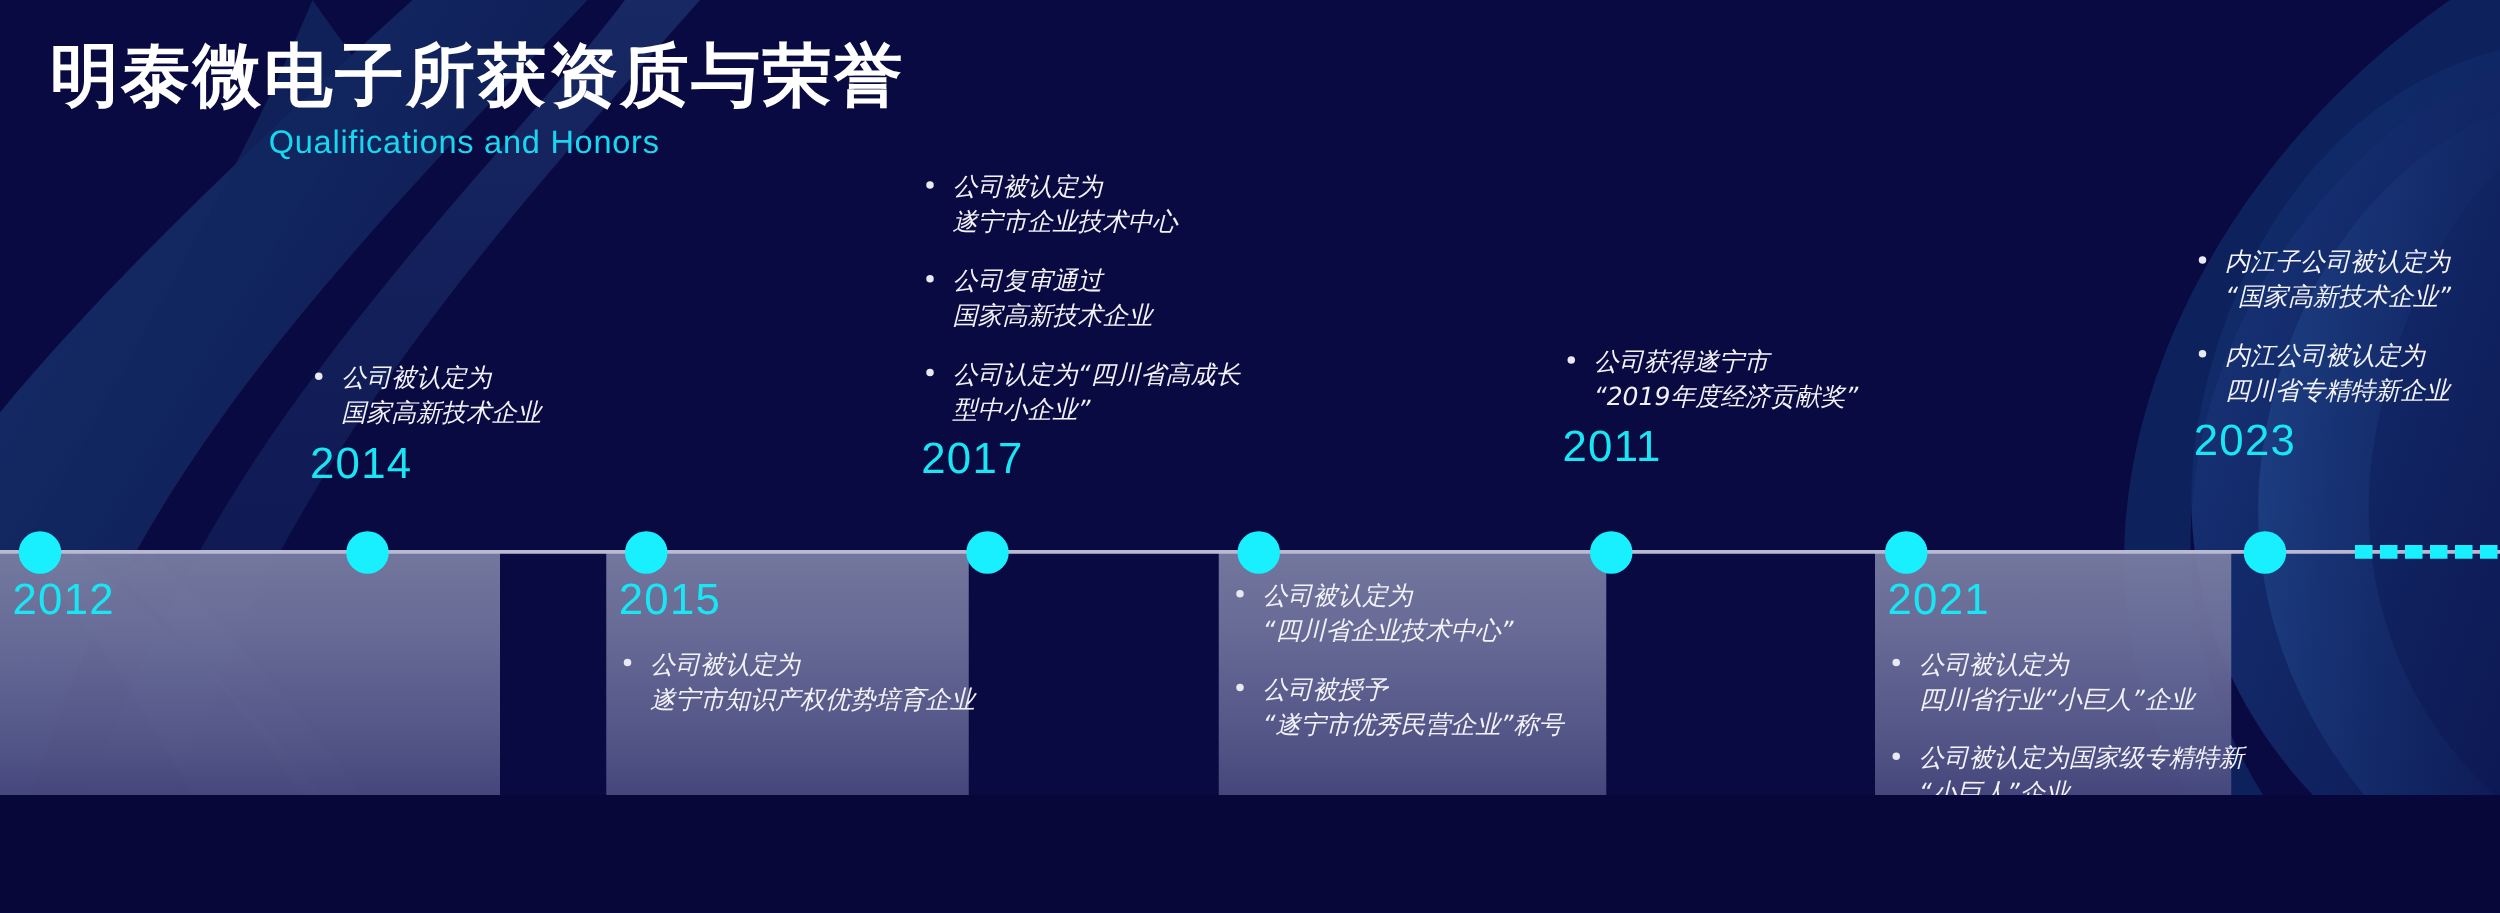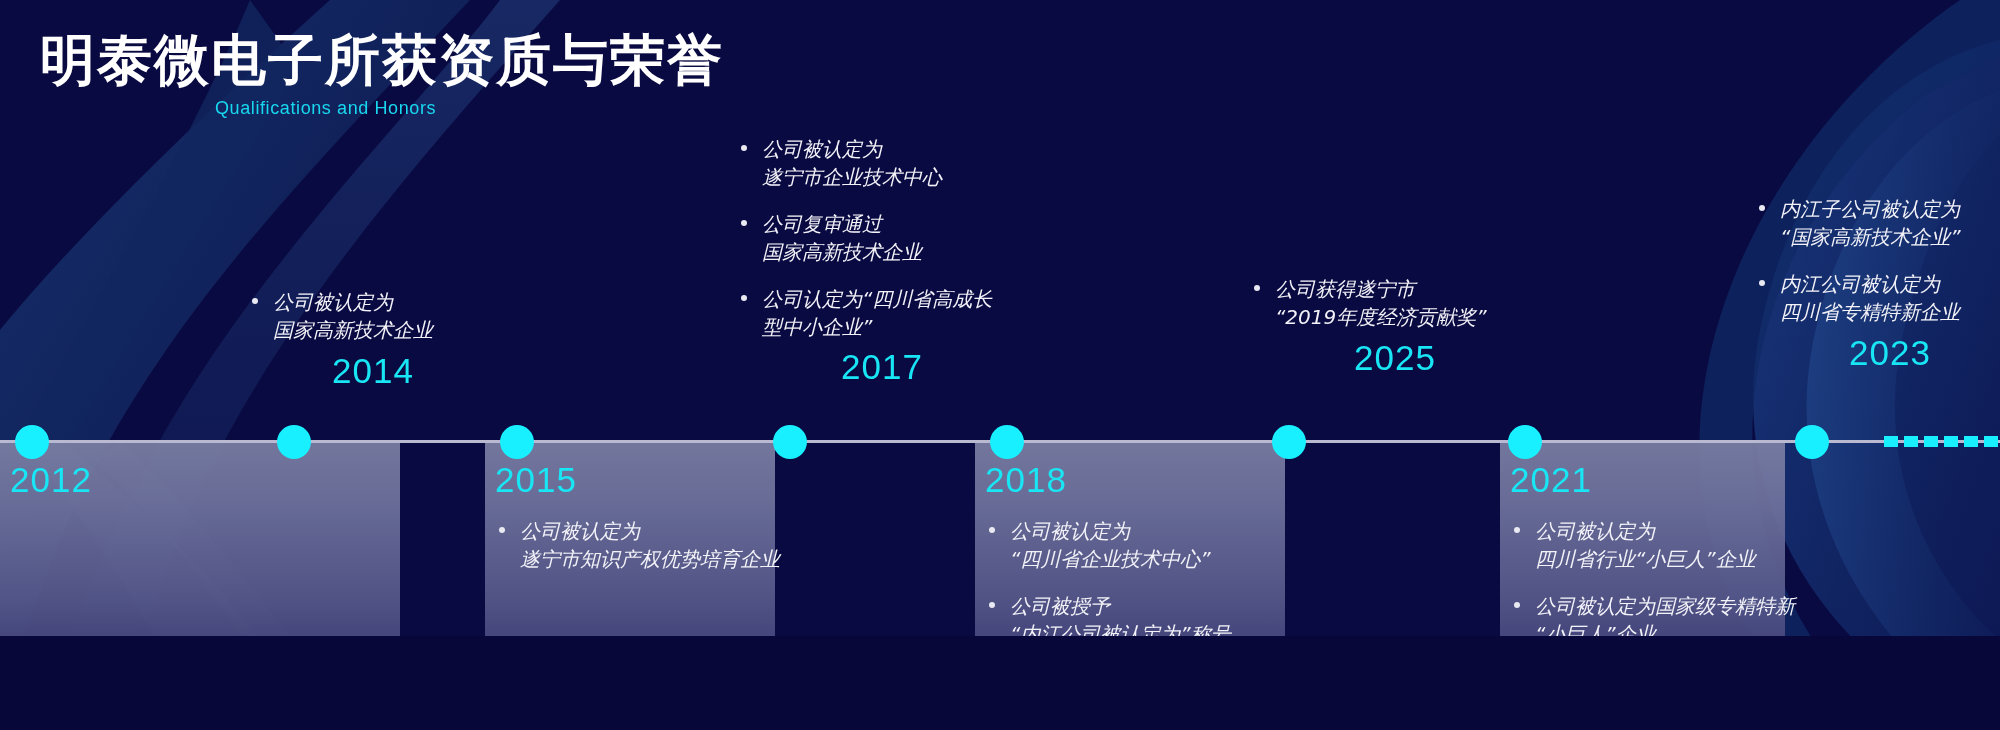--- a/index.html
+++ b/index.html
@@ -14,21 +14,21 @@
   .bg-layer{position:absolute;inset:0;overflow:hidden;pointer-events:none;}
   .bg-layer svg{position:absolute;top:0;left:0;width:2000px;height:730px;}
 
   
   #header{position:absolute;left:40px;top:30px;z-index:6;}
   #main-title{
     font-size:55px;font-weight:bold;letter-spacing:2px;color:#ffffff;
     line-height:1.12;margin:0;white-space:nowrap;
   }
   #sub-title{
-    font-size:18px;color:#18d8ef;margin:6px 0 0 175px;letter-spacing:.6px;
+    font-size:26px;color:#18d8ef;margin:6px 0 0 175px;letter-spacing:.6px;
     white-space:nowrap;font-weight:normal;
   }
 
   
   #axis-line{
     position:absolute;left:0;top:440px;width:2000px;height:3px;
     background:#b9b9d2;z-index:4;
   }
   .axis-dash{
     position:absolute;top:436px;width:14px;height:11px;background:#19f0ff;z-index:5;
@@ -45,21 +45,21 @@
     opacity:.93;
   }
 
   
   .col{position:absolute;z-index:8;}
   .year{
     font-size:35px;color:#19e6f5;font-weight:normal;line-height:1;
     letter-spacing:1px;
   }
   .year-below{margin-bottom:20px;}
-  .year-above{margin-top:8px;text-align:center;}
+  .year-above{margin-top:8px;}
   ul.items{list-style:none;margin:0;padding:0;}
   ul.items li{
     position:relative;padding-left:25px;margin-bottom:18px;
     font-size:20px;line-height:1.42;color:#f2f2f8;white-space:pre-line;
     font-family:"DejaVu Sans","Liberation Sans",sans-serif;
     font-style:italic;
   }
   ul.items li:last-child{margin-bottom:0;}
   ul.items li::before{
     content:"";position:absolute;left:4px;top:10px;
@@ -153,21 +153,21 @@
 型中小企业”</li>
     </ul>
     <div class="year year-above">2017</div>
   </div>
 
   <div class="col" style="left:1250px;top:275px;width:290px;">
     <ul class="items">
       <li>公司获得遂宁市
 “2019年度经济贡献奖”</li>
     </ul>
-    <div class="year year-above">2025</div>
+    <div class="year year-above">2011</div>
   </div>
 
   <div class="col" style="left:1755px;top:195px;width:270px;">
     <ul class="items">
       <li>内江子公司被认定为
 “国家高新技术企业”</li>
       <li>内江公司被认定为
 四川省专精特新企业</li>
     </ul>
     <div class="year year-above">2023</div>
@@ -179,26 +179,25 @@
 
   <div class="col" style="left:495px;top:462px;width:290px;">
     <div class="year year-below">2015</div>
     <ul class="items">
       <li>公司被认定为
  遂宁市知识产权优势培育企业</li>
     </ul>
   </div>
 
   <div class="col" style="left:985px;top:462px;width:300px;">
-    <div class="year year-below">2018</div>
     <ul class="items">
       <li>公司被认定为
 “四川省企业技术中心”</li>
       <li>公司被授予
-“内江公司被认定为”称号</li>
+“遂宁市优秀民营企业”称号</li>
     </ul>
   </div>
 
   <div class="col" style="left:1510px;top:462px;width:320px;">
     <div class="year year-below">2021</div>
     <ul class="items">
       <li>公司被认定为
  四川省行业“小巨人”企业</li>
       <li>公司被认定为国家级专精特新
 “小巨人”企业</li>

